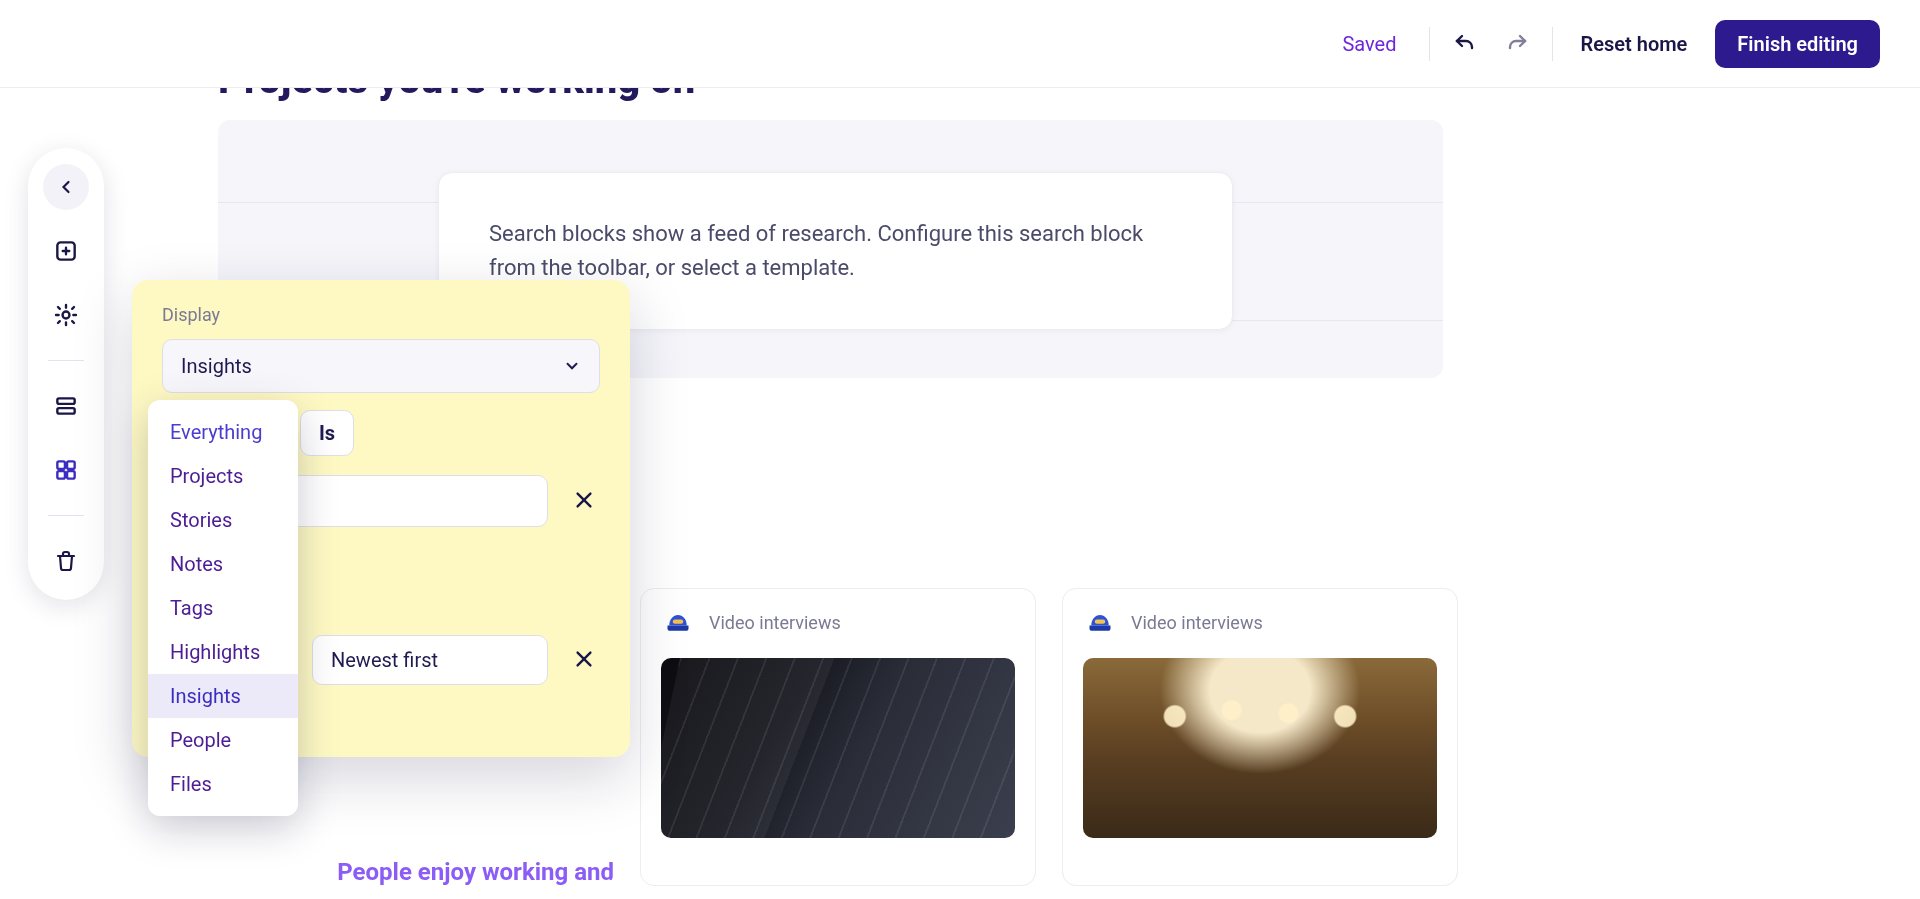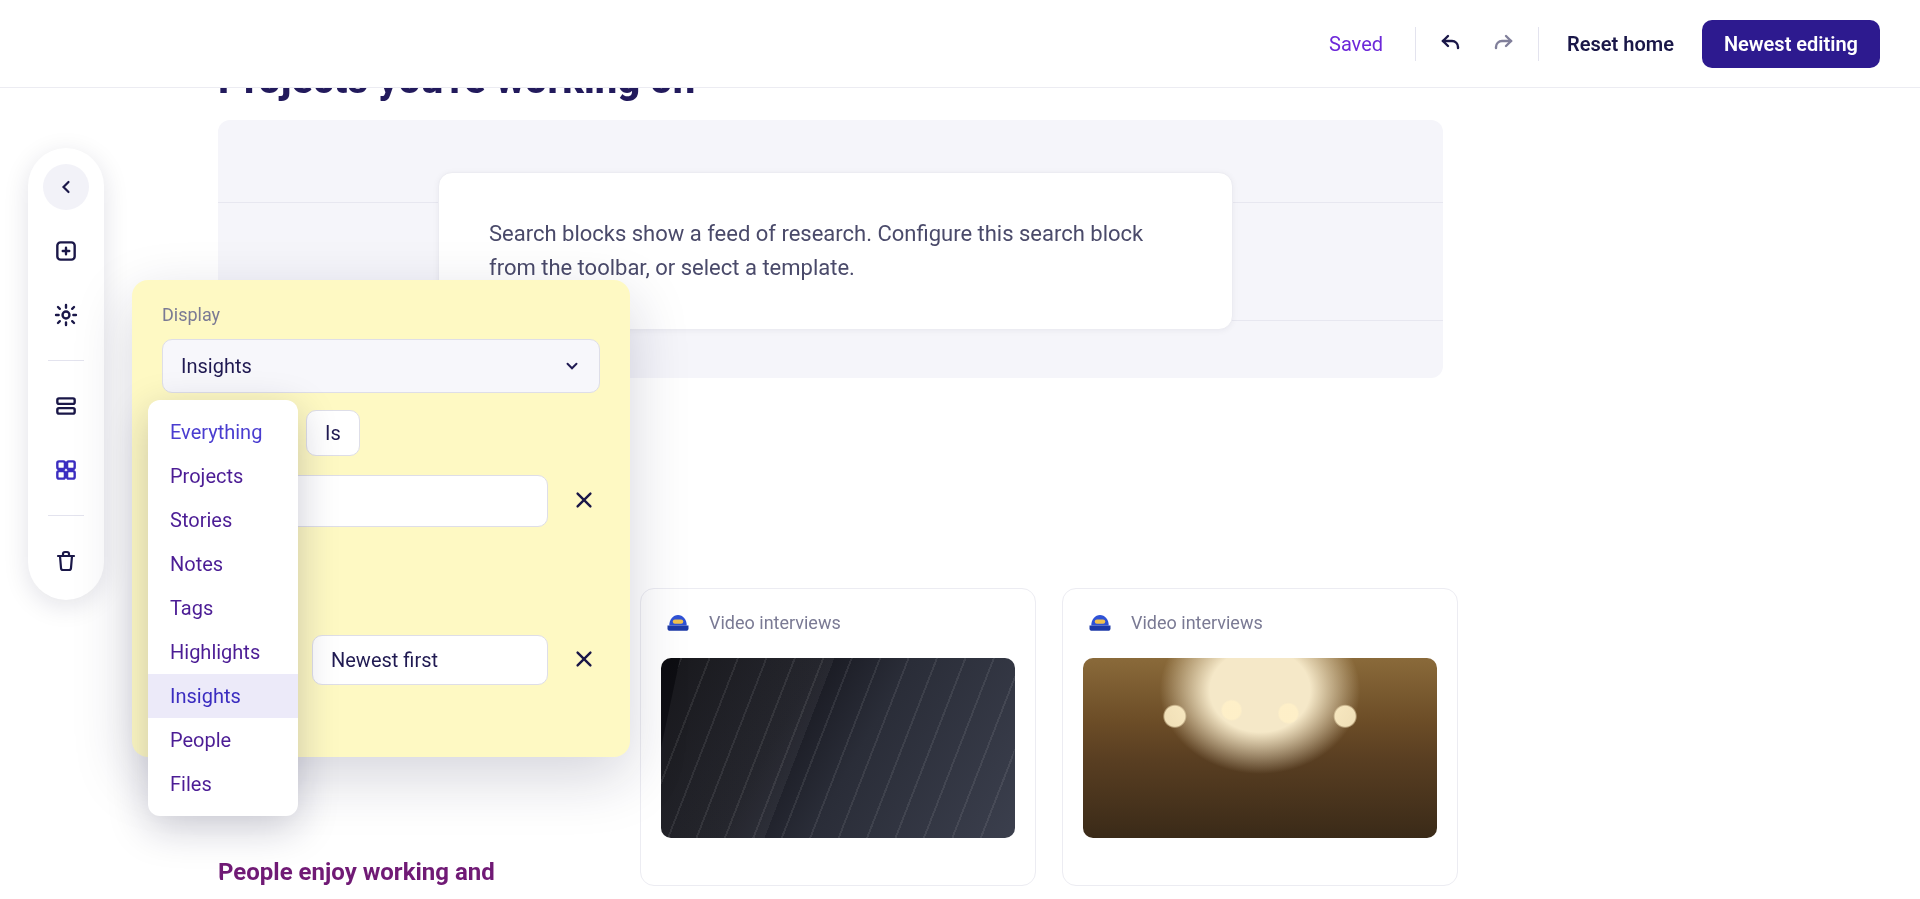--- a/index.html
+++ b/index.html
@@ -168,22 +168,23 @@
     color: #201a52;
     display: flex;
     align-items: center;
     justify-content: space-between;
     cursor: pointer;
     margin-bottom: 16px;
   }
   .pill-row {
     display: flex;
     align-items: center;
-    gap: 14px;
+    gap: 8px;
     margin-bottom: 18px;
+    font-weight: bold;
   }
   .pill-partial {
     width: 130px; height: 48px;
     border: 1px solid #dedee8;
     border-radius: 10px;
     background: #fff;
   }
   .pill {
     border: 1px solid #dedee8;
     border-radius: 10px;
@@ -281,21 +282,21 @@
     display: flex; align-items: center; justify-content: center;
   }
   .card-hdr .cat {
     color: #7a7a94; font-size: 18px;
   }
   .card .thumb {
     width: 100%; height: 180px; border-radius: 10px;
     margin-bottom: 18px;
   }
   .card .title {
-    font-size: 24px; font-weight: 700; color: #701a75;
+    font-size: 24px; font-weight: 700; color: #8b5cf6; text-align: right;
   }
 
   
   .card.first {
     border: none;
     padding: 0;
   }
   .card.first .title { margin-top: 270px; }
 
   
@@ -348,21 +349,21 @@
     </svg>
   </div>
   <div class="icon-btn" style="opacity:.55">
     <svg width="24" height="24" viewBox="0 0 24 24" fill="none" stroke="currentColor" stroke-width="2.4" stroke-linecap="round">
       <path d="M15 14l5-5-5-5"></path>
         <path d="M20 9h-9a6 6 0 0 0-6 6v1"></path>
     </svg>
   </div>
   <span class="vdiv"></span>
   <div class="text-btn">Reset home</div>
-  <div class="primary-btn">Newest editing</div>
+  <div class="primary-btn">Finish editing</div>
 </div>
 
 <div class="heading-cut">Projects you're working on</div>
 
 <div class="search-block-placeholder">
   <div class="row-line r1"></div>
   <div class="row-line r2"></div>
 </div>
 
 <div class="tooltip-card">

